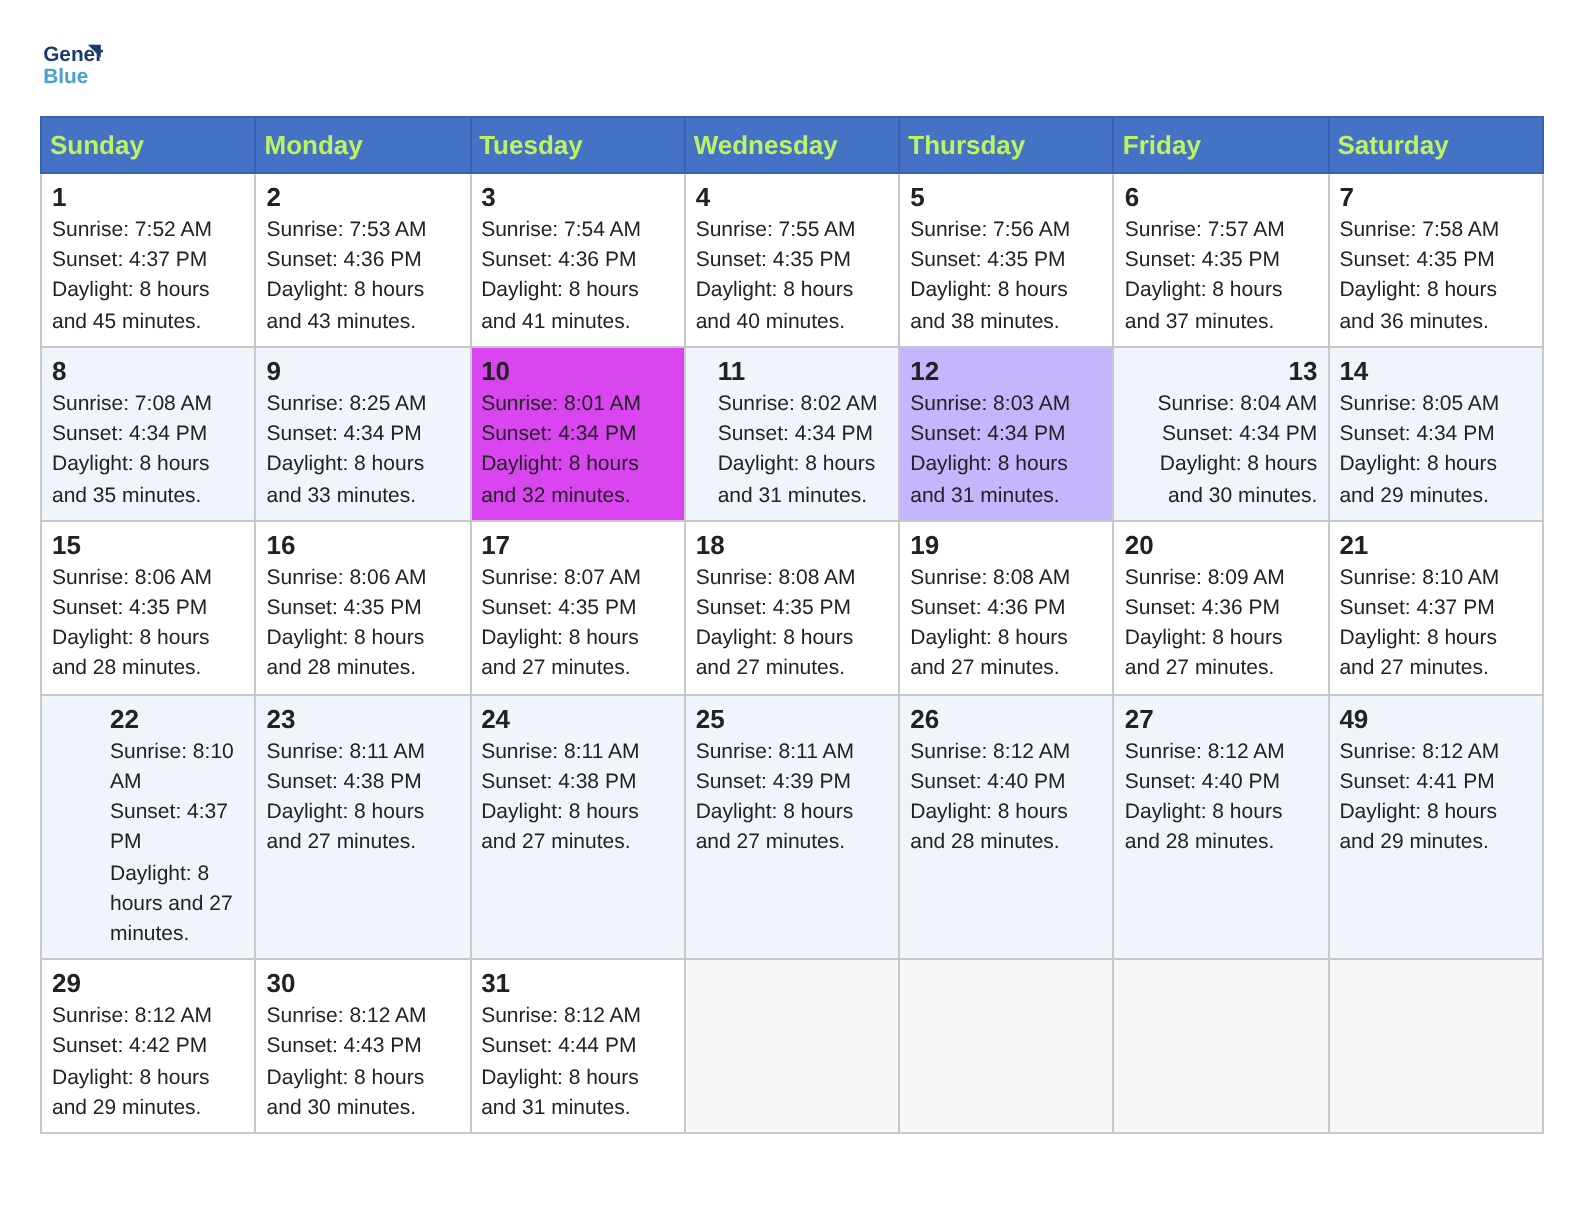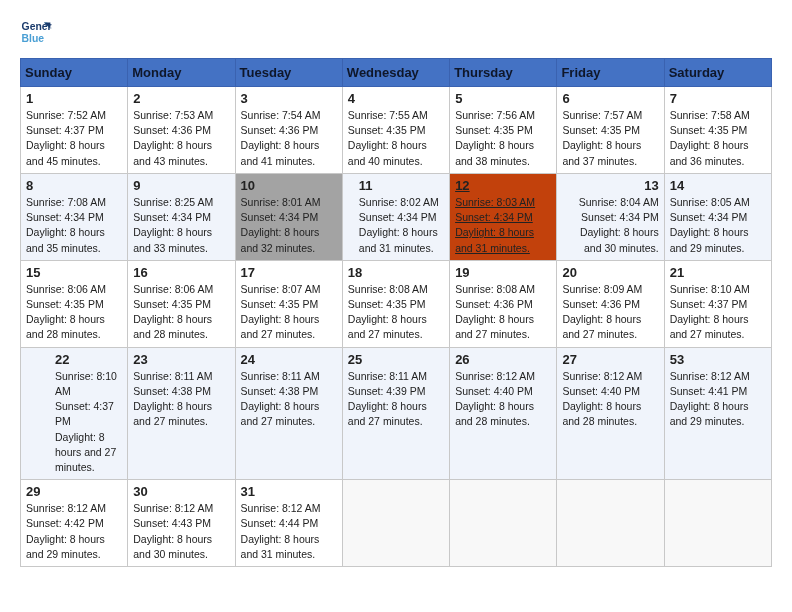--- a/index.html
+++ b/index.html
@@ -38,21 +38,21 @@
       color: #333;
       margin-top: 2px;
     }
     .calendar-table {
       width: 100%;
       border-collapse: collapse;
       margin-top: 10px;
     }
     .calendar-table th {
       background-color: #4472c4;
-      color: #0f172a;
+      color: #bef264;
       font-size: 13px;
       font-weight: bold;
       padding: 6px 4px;
       text-align: left;
       border: 1px solid #3a62b0;
       margin-left: 29px;
     }
     .calendar-table td {
       border: 1px solid #c8c8c8;
       vertical-align: top;
@@ -183,37 +183,37 @@
         </div>
       </td>
         <td style="background: rgb(240, 244, 251);">
         <span class="day-number">9</span>
         <div class="cell-content">
           <span>Sunrise: 8:25 AM</span><br>
           <span>Sunset: 4:34 PM</span><br>
           <span>Daylight: 8 hours and 33 minutes.</span>
         </div>
       </td>
-        <td style="background: #a3a3a3;">
+        <td style="background: #d946ef;">
         <span class="day-number">10</span>
         <div class="cell-content">
           <span>Sunrise: 8:01 AM</span><br>
           <span>Sunset: 4:34 PM</span><br>
           <span>Daylight: 8 hours and 32 minutes.</span>
         </div>
       </td>
         <td style="background: rgb(240, 244, 251); padding-left: 16px;">
         <span class="day-number">11</span>
         <div class="cell-content">
           <span>Sunrise: 8:02 AM</span><br>
           <span>Sunset: 4:34 PM</span><br>
           <span>Daylight: 8 hours and 31 minutes.</span>
         </div>
       </td>
-        <td style="background: #c2410c; text-decoration: underline;">
+        <td style="background: #c4b5fd;">
         <span class="day-number">12</span>
         <div class="cell-content">
           <span>Sunrise: 8:03 AM</span><br>
           <span>Sunset: 4:34 PM</span><br>
           <span>Daylight: 8 hours and 31 minutes.</span>
         </div>
       </td>
         <td style="background: rgb(240, 244, 251); text-align: right;">
         <span class="day-number">13</span>
         <div class="cell-content">
@@ -332,21 +332,21 @@
       </td>
         <td style="background: rgb(240, 244, 251);">
         <span class="day-number">27</span>
         <div class="cell-content">
           <span>Sunrise: 8:12 AM</span><br>
           <span>Sunset: 4:40 PM</span><br>
           <span>Daylight: 8 hours and 28 minutes.</span>
         </div>
       </td>
         <td style="background: rgb(240, 244, 251);">
-        <span class="day-number">53</span>
+        <span class="day-number">49</span>
         <div class="cell-content">
           <span>Sunrise: 8:12 AM</span><br>
           <span>Sunset: 4:41 PM</span><br>
           <span>Daylight: 8 hours and 29 minutes.</span>
         </div>
       </td>
       </tr>
       <tr>
         <td>
         <span class="day-number">29</span>

